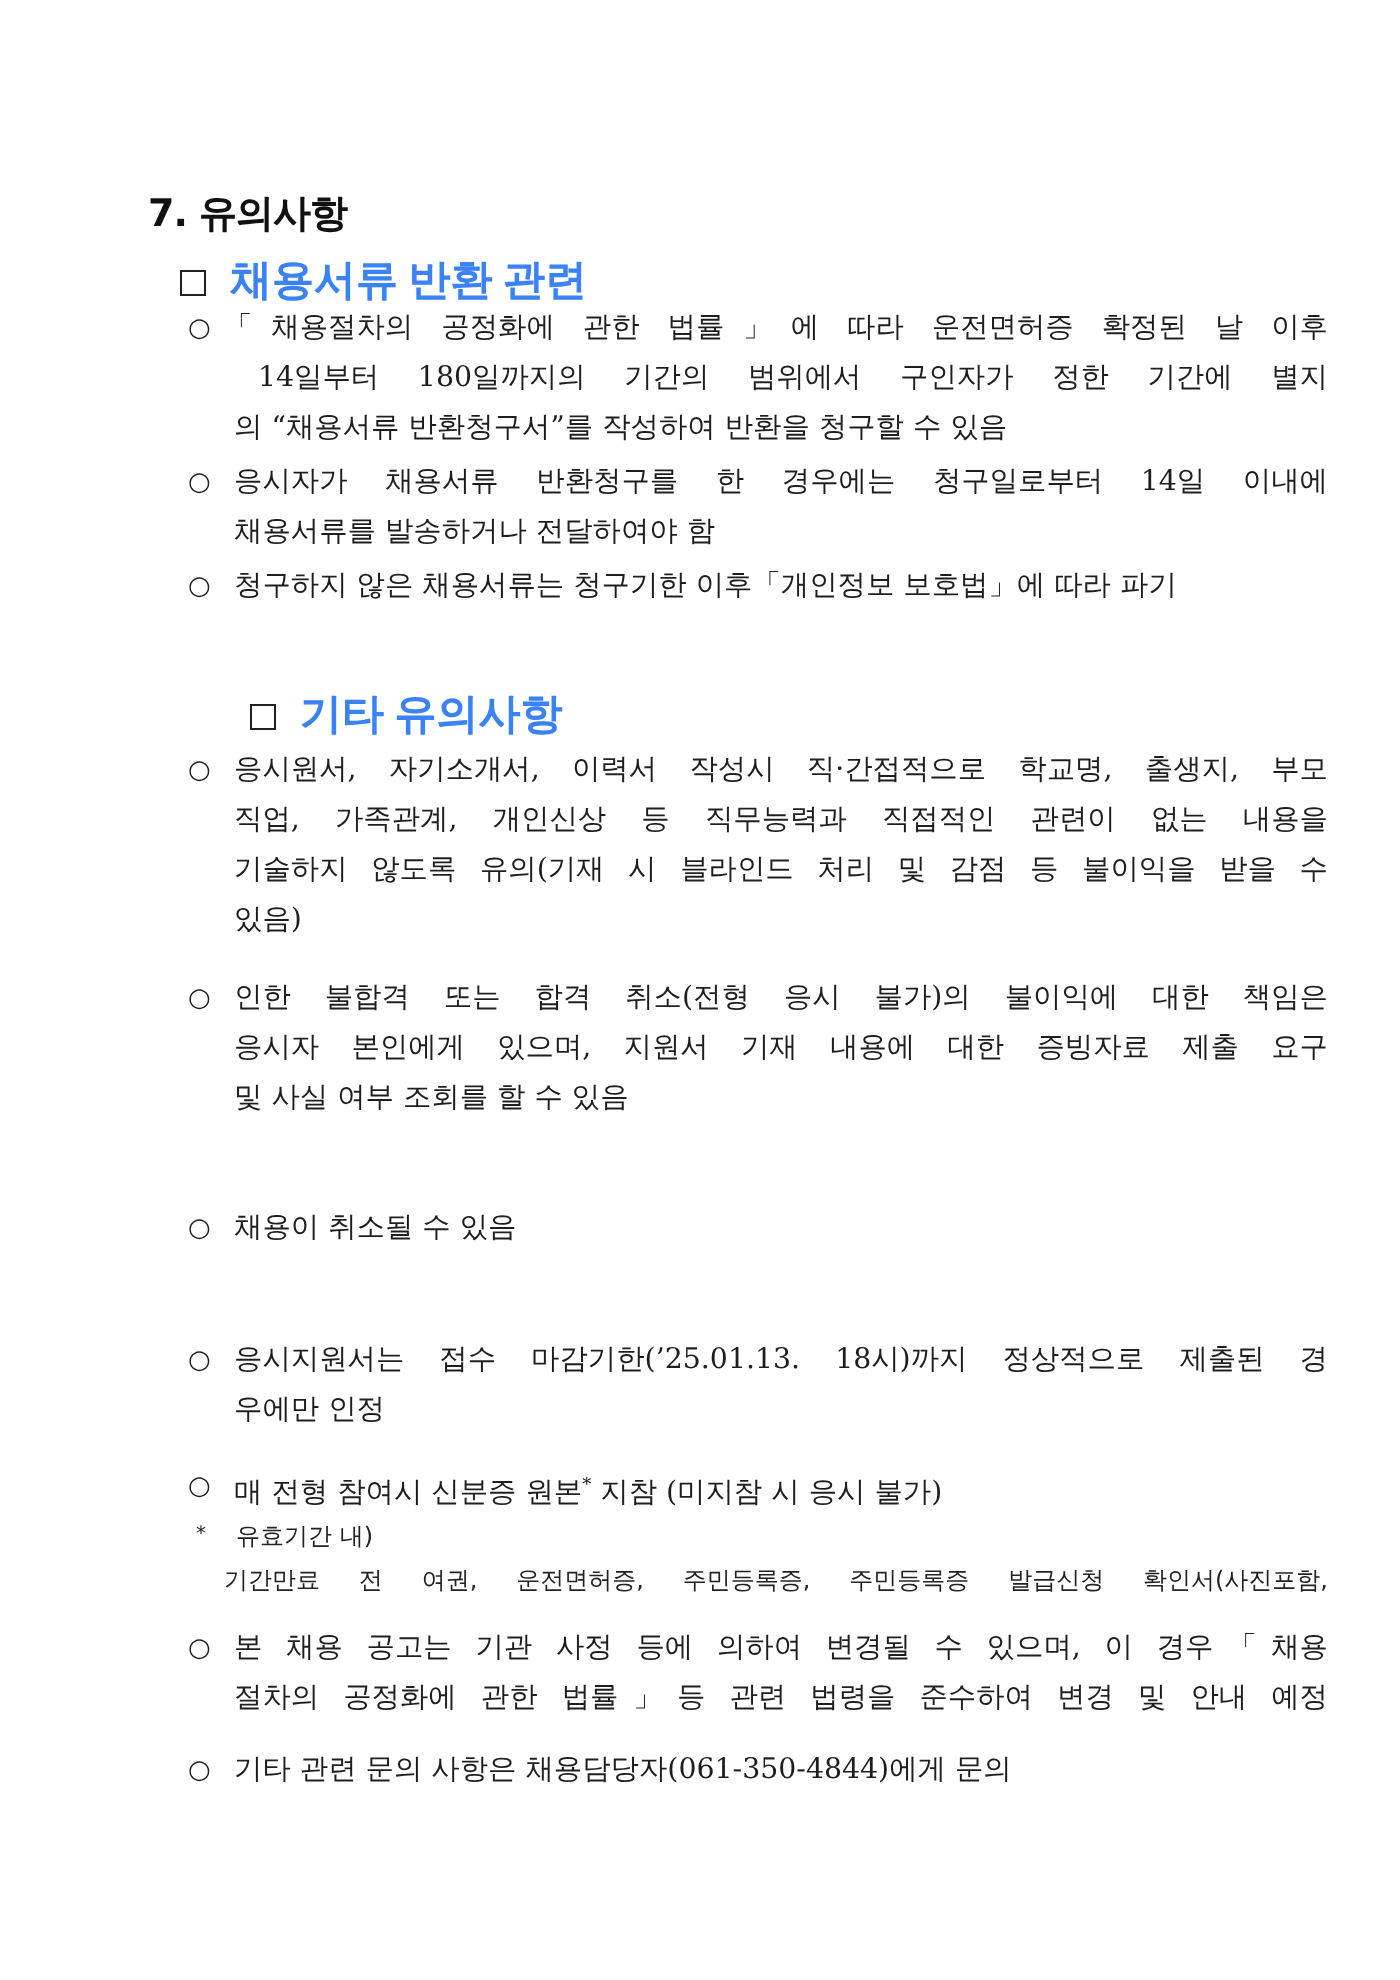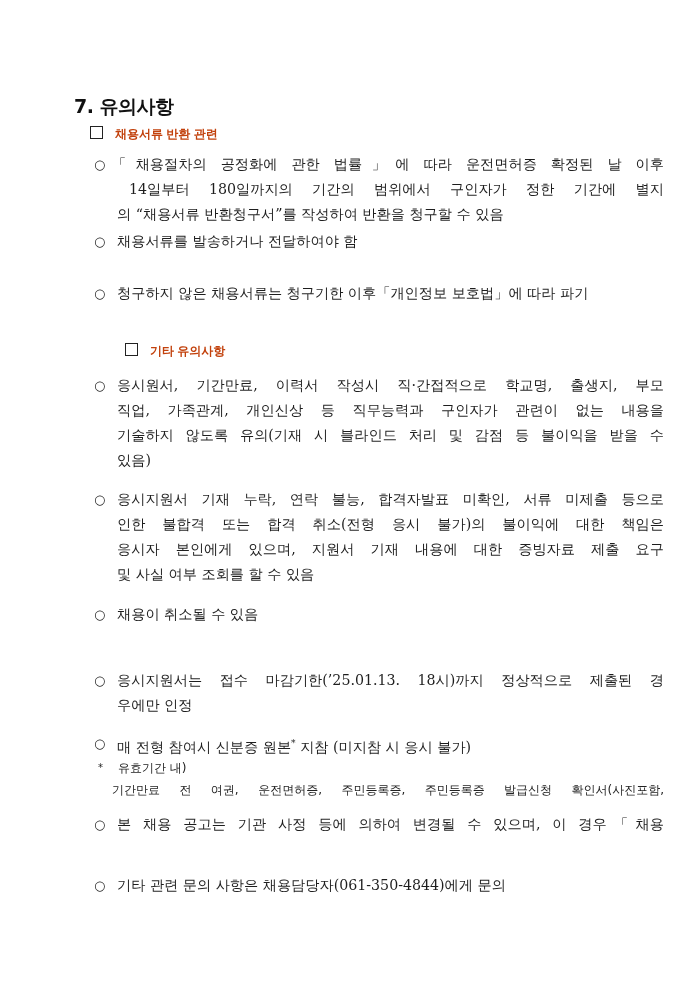--- a/index.html
+++ b/index.html
@@ -8,22 +8,22 @@
     font-family: "DejaVu Serif", "Liberation Serif", serif; color: #1a1a1a;
   }
   .page { position: absolute; left: 12px; top: 0; width: 700px; height: 990px; }
   .h1 {
     position: absolute; left: 62px; top: 94px;
     font-family: "DejaVu Sans", "Liberation Sans", sans-serif;
     font-weight: bold; font-size: 19px; letter-spacing: -0.5px; color: #111;
   }
   .h2 {
     position: absolute; left: 78px;
-    font-family: Liberation Sans, sans-serif;
-    font-weight: bold; font-size: 12px; color: #c2410c; white-space: nowrap;
+    font-family: Liberation Serif, serif;
+    font-weight: bold; font-size: 21px; color: #3b82f6; white-space: nowrap;
   }
   .h2 .box {
     display: inline-block; width: 13px; height: 13px; border: 1.3px solid #222;
     vertical-align: -1px; margin-right: 12px; box-sizing: border-box;
   }
   .item {
     position: absolute; left: 82px; width: 570px;
     font-size: 14.2px; line-height: 25px; color: #1e1e1e;
   }
   .item .bullet {
@@ -56,43 +56,43 @@
 
   <div class="item" style="top:152px;">
     <span class="bullet">○</span>
     <span class="line" style="padding-left:18px;">「채용절차의 공정화에 관한 법률」에 따라 운전면허증 확정된 날 이후</span>
     <span class="line indent2">14일부터 180일까지의 기간의 범위에서 구인자가 정한 기간에 별지</span>
     <span class="line last">의 “채용서류 반환청구서”를 작성하여 반환을 청구할 수 있음</span>
   </div>
 
   <div class="item" style="top:229px;">
     <span class="bullet">○</span>
+    <span class="line">응시자가 채용서류 반환청구를 한 경우에는 청구일로부터 14일 이내에</span>
     <span class="line last">채용서류를 발송하거나 전달하여야 함</span>
   </div>
 
   <div class="item" style="top:281px;">
     <span class="bullet">○</span>
     <span class="line last">청구하지 않은 채용서류는 청구기한 이후「개인정보 보호법」에 따라 파기</span>
   </div>
 
   <div class="h2" style="top:343px;margin-left:35px;">
     <span class="box"></span><span>기타 유의사항</span>
   </div>
 
   <div class="item" style="top:373px;">
     <span class="bullet">○</span>
-    <span class="line">응시원서, 기간만료, 이력서 작성시 직·간접적으로 학교명, 출생지, 부모</span>
-    <span class="line">직업, 가족관계, 개인신상 등 직무능력과 구인자가 관련이 없는 내용을</span>
+    <span class="line">응시원서, 자기소개서, 이력서 작성시 직·간접적으로 학교명, 출생지, 부모</span>
+    <span class="line">직업, 가족관계, 개인신상 등 직무능력과 직접적인 관련이 없는 내용을</span>
     <span class="line">기술하지 않도록 유의(기재 시 블라인드 처리 및 감점 등 불이익을 받을 수</span>
     <span class="line last">있음)</span>
   </div>
 
   <div class="item" style="top:487px;">
     <span class="bullet">○</span>
-    <span class="line">응시지원서 기재 누락, 연락 불능, 합격자발표 미확인, 서류 미제출 등으로</span>
     <span class="line">인한 불합격 또는 합격 취소(전형 응시 불가)의 불이익에 대한 책임은</span>
     <span class="line">응시자 본인에게 있으며, 지원서 기재 내용에 대한 증빙자료 제출 요구</span>
     <span class="line last">및 사실 여부 조회를 할 수 있음</span>
   </div>
 
   <div class="item" style="top:602px;">
     <span class="bullet">○</span>
     <span class="line last">채용이 취소될 수 있음</span>
   </div>
 
@@ -109,20 +109,21 @@
 
   <div class="note" style="top:757px;">
     <span class="star">*</span>
     <span class="line last">유효기간 내)</span>
     <span class="line">기간만료 전 여권, 운전면허증, 주민등록증, 주민등록증 발급신청 확인서(사진포함,</span>
   </div>
 
   <div class="item" style="top:812px;">
     <span class="bullet">○</span>
     <span class="line">본 채용 공고는 기관 사정 등에 의하여 변경될 수 있으며, 이 경우「채용</span>
+    <span class="line">절차의 공정화에 관한 법률」등 관련 법령을 준수하여 변경 및 안내 예정</span>
   </div>
 
   <div class="item" style="top:873px;">
     <span class="bullet">○</span>
     <span class="line last">기타 관련 문의 사항은 채용담당자(061-350-4844)에게 문의</span>
   </div>
 
 </div>
 
 </body></html>

